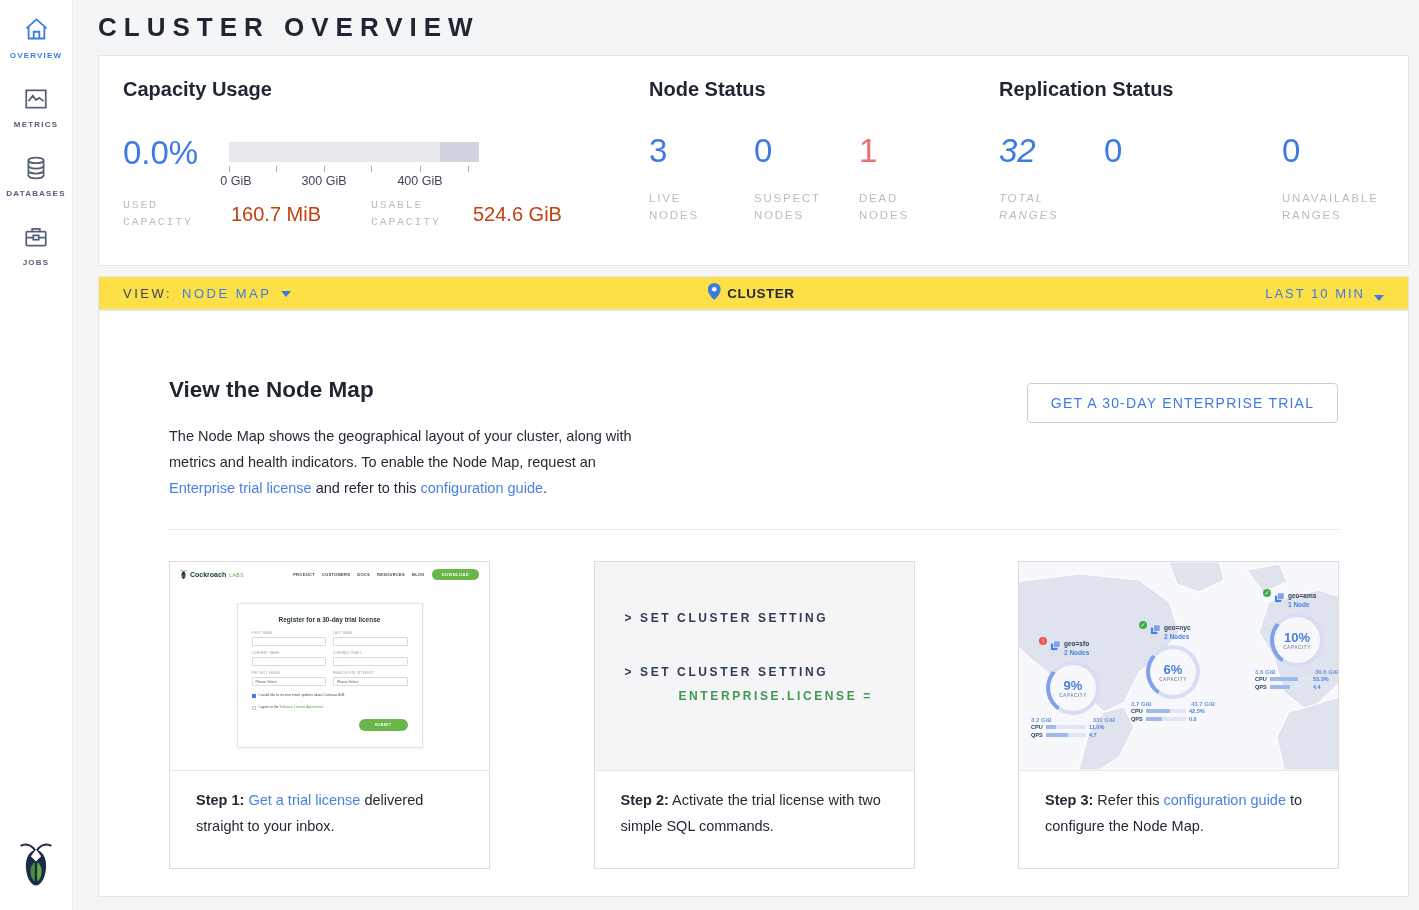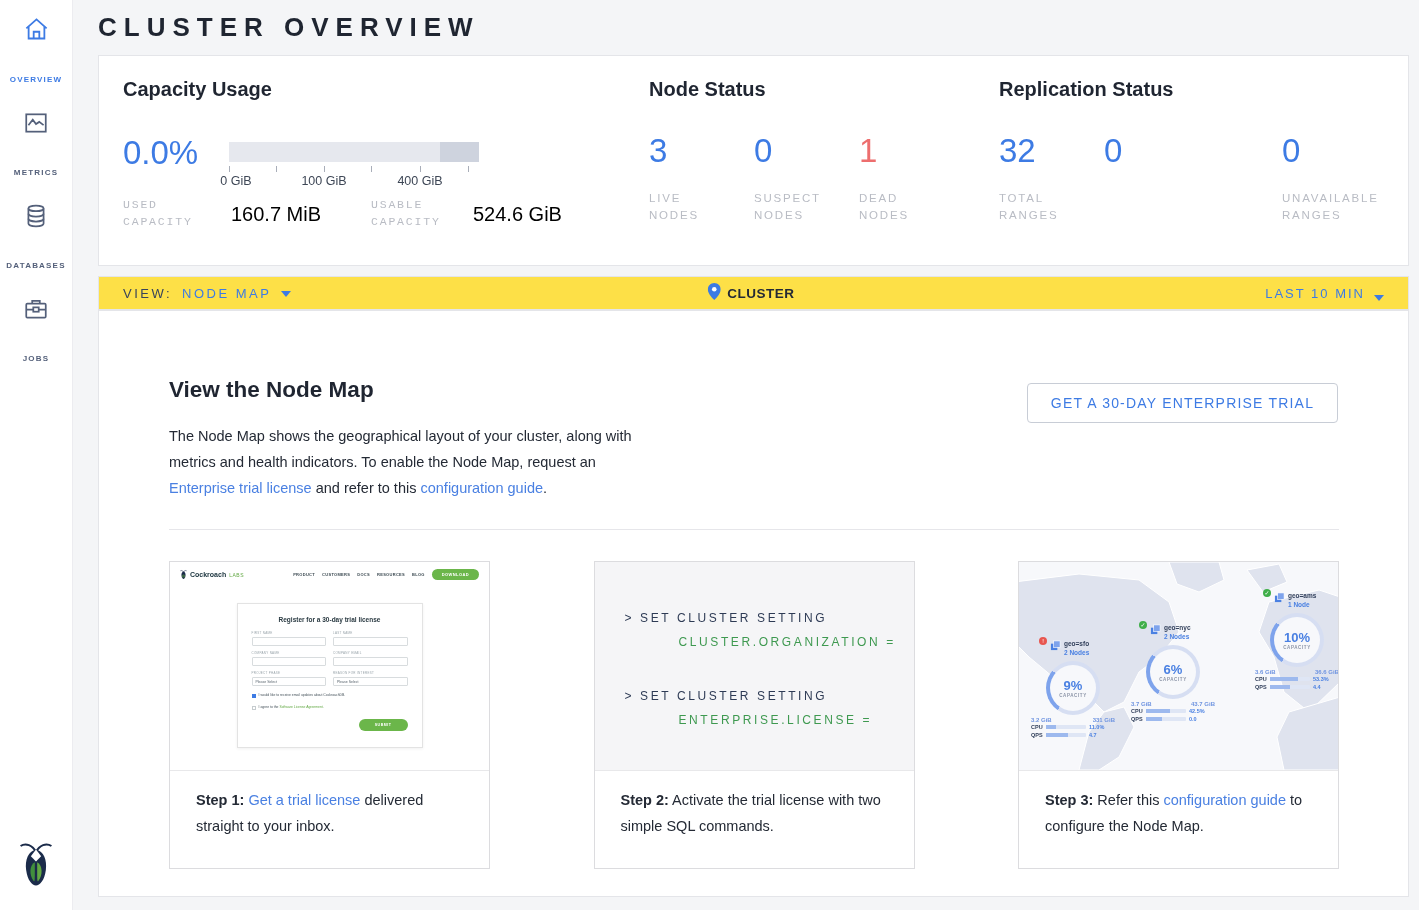--- a/index.html
+++ b/index.html
@@ -3,21 +3,21 @@
 <meta charset="utf-8">
 <style>
   * { box-sizing: border-box; margin: 0; padding: 0; }
   html,body { width:1419px; height:910px; overflow:hidden;
     font-family:"Liberation Sans", sans-serif; background:#f4f5f7; color:#242a35; }
 
   
   .sidebar { position:absolute; left:0; top:0; width:73px; height:910px;
     background:#ffffff; border-right:1px solid #ececf0; z-index:5; }
   .side-item { display:flex; flex-direction:column; align-items:center;
-    padding:16px 2px 10px; cursor:pointer;gap:24px; }
+    padding:16px 2px 10px; cursor:pointer; }
   .side-item svg { display:block; }
   .side-label { margin-top:8px; font-size:8px; letter-spacing:1.2px; font-weight:bold;
     color:#54607a; }
   .side-item.active .side-label { color:#3d7be4; }
   .side-logo { position:absolute; left:18px; bottom:18px; }
 
   
   .page-title { position:absolute; left:98px; top:12px; font-size:26px;
     font-weight:600; letter-spacing:7px; color:#1f2531; }
 
@@ -29,29 +29,29 @@
   .cap-pct { position:absolute; left:24px; top:78px; font-size:33px; color:#3d7be4; }
   .bar-wrap { position:absolute; left:130px; top:86px; width:250px; }
   .cap-bar { position:relative; width:250px; height:20px; background:#e6e8ee; }
   .cap-bar-dark { position:absolute; right:0; top:0; height:20px; width:15.5%; background:#ced3de; }
   .cap-axis { position:relative; height:30px; }
   .tick { position:absolute; top:4px; width:1px; height:6px; background:#a9aeb9; }
   .tick-label { position:absolute; top:12px; font-size:12.5px; color:#3e4756;
     transform:translateX(-50%); white-space:nowrap; }
   .cap-metric-label { position:absolute; top:140px; width:92px; font-size:11.5px;
     letter-spacing:1.8px; color:#b9bcc4; line-height:17px;font-family:Liberation Mono, monospace; }
-  .cap-metric-value { position:absolute; top:147px; font-size:20px; color:#000000; }
+  .cap-metric-value { position:absolute; top:147px; font-size:20px; color:#c2410c; }
   .stats-row { position:absolute; top:76px; display:flex; }
   .stat { }
   .stat-value { font-size:33px; color:#3d7be4; line-height:38px; }
   .stat-value.red { color:#ed6e6e; }
   .stat-label { margin-top:20px; font-size:11.5px; letter-spacing:1.8px;
     color:#b9bcc4; line-height:17px; }
   .node-group .stat { width:105px; }
-  .repl-group .stat-1 { width:105px; }
+  .repl-group .stat-1 { width:105px;font-style:italic; }
   .repl-group .stat-2 { width:178px; }
   .repl-group .stat-3 { width:140px; }
 
   
   .view-bar { position:absolute; left:98px; top:276px; width:1311px; height:34px;
     background:#fde047; border:1px solid #e4e5e9; display:flex; align-items:center;
     padding:0 24px; }
   .view-left { display:flex; align-items:center; gap:10px; cursor:pointer; }
   .view-label { font-size:13px; letter-spacing:2.5px; color:#38445a; }
   .view-value { font-size:13px; letter-spacing:2.5px; color:#3d7be4; }
@@ -108,21 +108,21 @@
   .sm-checkbox { width:4px; height:4px; border:1px solid #c6cccf; flex:none; margin-top:1px; }
   .sm-checkbox.checked { background:#3d7be4; border-color:#3d7be4; }
   .sm-check-text { font-size:3.4px; color:#45525a; }
   .sm-check-link { color:#62a843; }
   .sm-submit { display:block; margin:9px 0 2px auto; background:#6bb64a; color:#fff;
     border:none; border-radius:7px; font-size:3.6px; font-weight:bold; letter-spacing:0.5px;
     padding:4px 16px; font-family:"Liberation Sans", sans-serif; }
 
   
   .sql-mock { background:#f5f5f7; padding:44px 0 0 30px; }
-  .sql-line { font-size:12px; font-weight:normal; letter-spacing:2.6px; line-height:24px;
+  .sql-line { font-size:12px; font-weight:bold; letter-spacing:2.6px; line-height:24px;
     color:#2e3b55; white-space:nowrap; }
   .sql-arg { padding-left:54px; color:#3e9950; }
   .sql-gap { height:30px; }
 
   
   .map-mock { background:#f7f8fb; }
   .map-mock svg.world { position:absolute; left:0; top:0; }
   .geo { position:absolute; width:96px; }
   .geo-head { display:flex; align-items:flex-start; gap:3px; padding-left:14px; }
   .geo-badge { width:8px; height:8px; border-radius:50%; color:#fff; font-size:6px;
@@ -215,21 +215,21 @@
       <div class="cap-bar-dark"></div>
     </div>
     <div class="cap-axis">
       <span class="tick" style="left:0"></span>
       <span class="tick" style="left:47px"></span>
       <span class="tick" style="left:95px"></span>
       <span class="tick" style="left:142px"></span>
       <span class="tick" style="left:191px"></span>
       <span class="tick" style="left:239px"></span>
       <span class="tick-label" style="left:7px">0 GiB</span>
-      <span class="tick-label" style="left:95px">100 GiB</span>
+      <span class="tick-label" style="left:95px">300 GiB</span>
       <span class="tick-label" style="left:191px">400 GiB</span>
     </div>
   </div>
 
   <div class="cap-metric-label" style="left:24px">USED CAPACITY</div>
   <div class="cap-metric-value" style="left:132px">160.7 MiB</div>
   <div class="cap-metric-label" style="left:272px">USABLE CAPACITY</div>
   <div class="cap-metric-value" style="left:374px">524.6 GiB</div>
 
   <h2 class="group-title" style="left:550px">Node Status</h2>
@@ -354,21 +354,20 @@
           </div>
           <button class="sm-submit">SUBMIT</button>
         </div>
       </div>
       <div class="card-caption"><b>Step 1:</b><span> </span><a class="link step-link">Get a trial license</a><span> delivered straight to your inbox.</span></div>
     </div>
 
     <div class="card">
       <div class="card-img sql-mock">
         <div class="sql-line"><span>&gt;</span> <span>SET CLUSTER SETTING</span></div>
-        <div class="sql-line sql-arg">CLUSTER.ORGANIZATION =</div>
         <div class="sql-gap"></div>
         <div class="sql-line"><span>&gt;</span> <span>SET CLUSTER SETTING</span></div>
         <div class="sql-line sql-arg">ENTERPRISE.LICENSE =</div>
       </div>
       <div class="card-caption"><b>Step 2:</b><span> Activate the trial license with two simple SQL commands.</span><span></span></div>
     </div>
 
     <div class="card">
       <div class="card-img map-mock">
         <svg class="world" width="321" height="208" viewBox="0 0 321 208">

